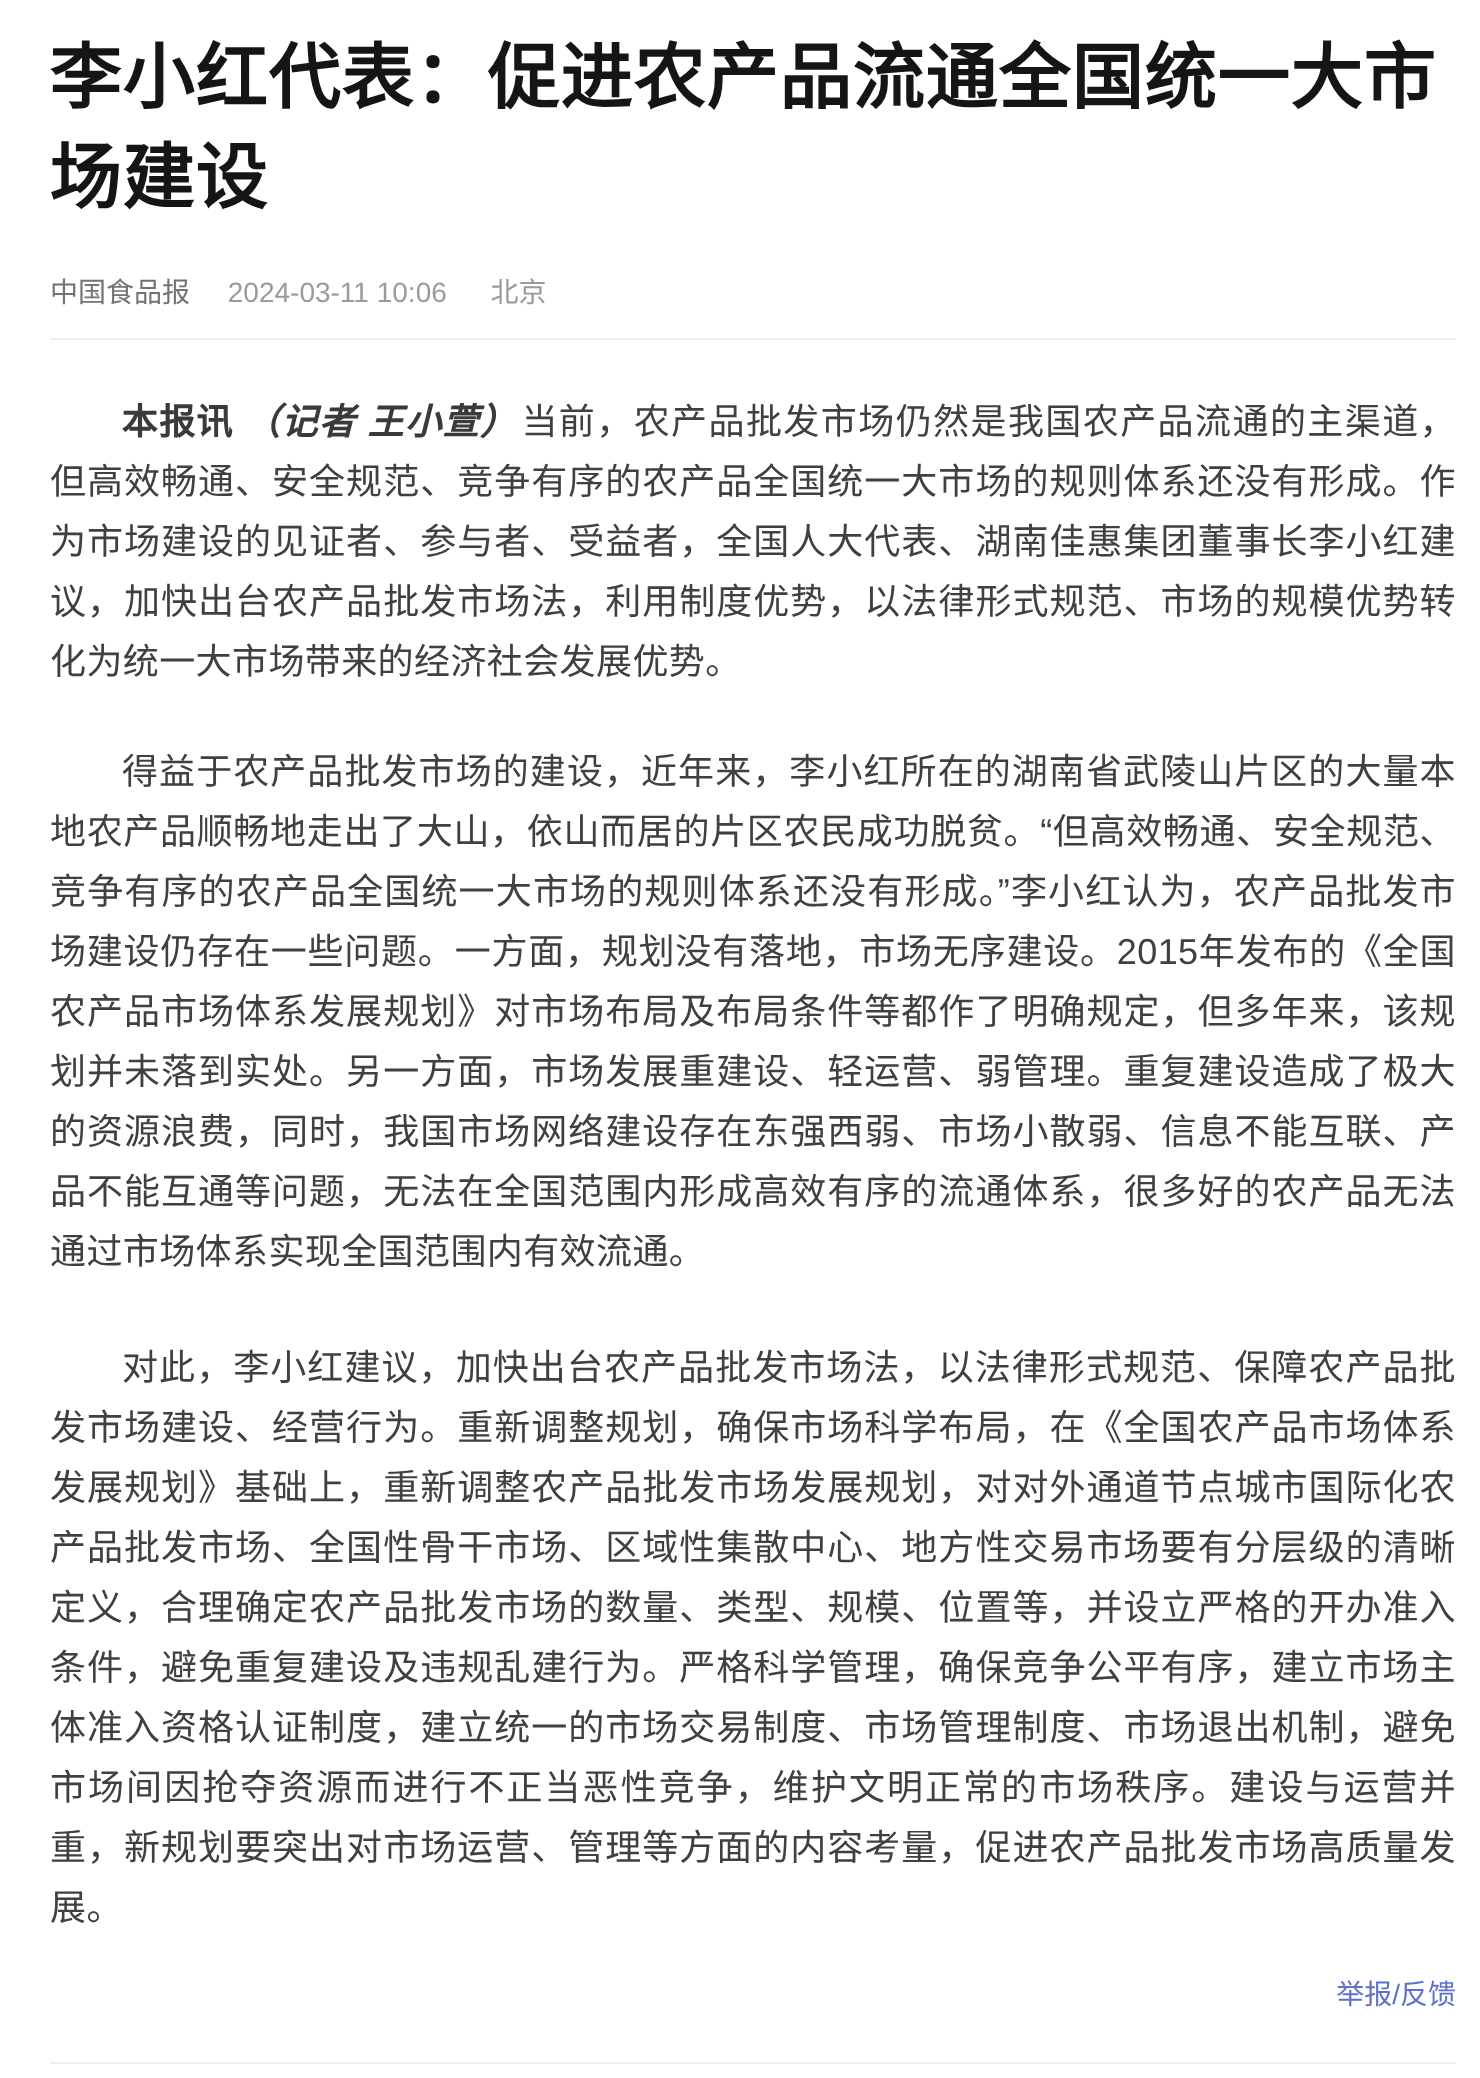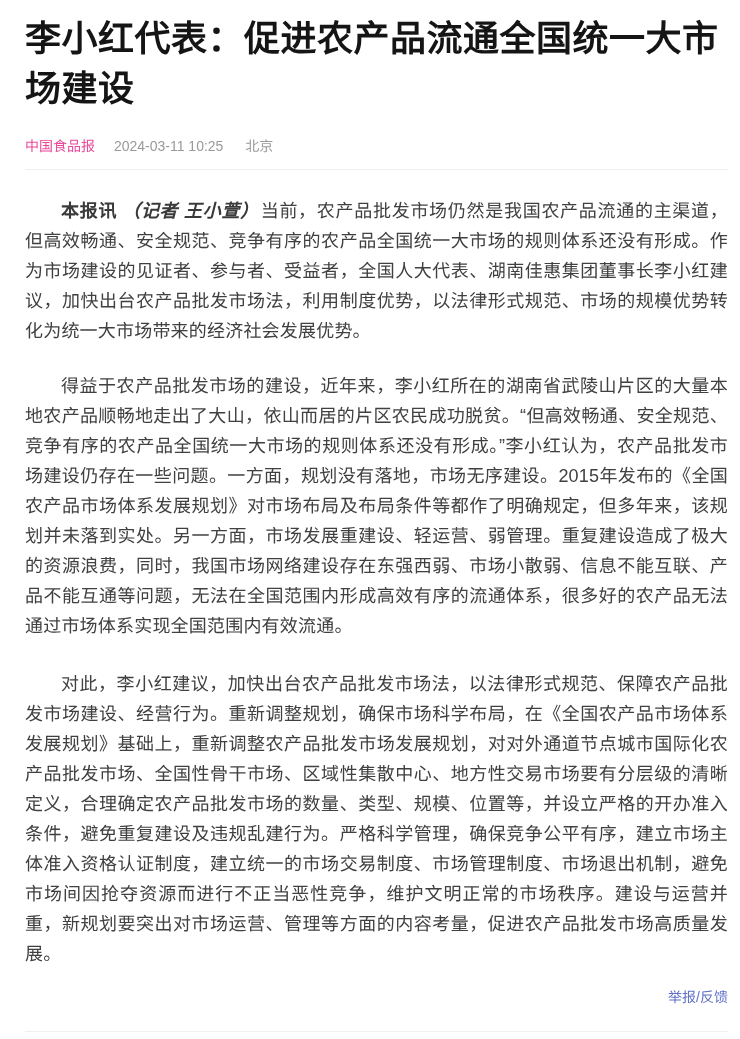--- a/index.html
+++ b/index.html
@@ -25,21 +25,21 @@
     color: #151515;
     letter-spacing: 0.5px;
   }
   .meta-row {
     margin-top: 22px;
     font-size: 14px;
     line-height: 20px;
     color: #9a9a9a;
   }
   .meta-source {
-    color: #ec4899;
+    color: #737373;
     margin-right: 15px;
     cursor: pointer;
   }
   .meta-time {
     margin-right: 18px;
   }
   .divider {
     border: none;
     border-top: 1px solid #efefef;
     margin: 13px 0 0 0;
@@ -88,21 +88,21 @@
 </style>
 </head>
 <body>
 
 <div class="page">
 
   <h1 class="article-title">李小红代表：促进农产品流通全国统一大市场建设</h1>
 
   <div class="meta-row">
     <span class="meta-source">中国食品报</span>
-    <span class="meta-time">2024-03-11 10:25</span>
+    <span class="meta-time">2024-03-11 10:06</span>
     <span class="meta-location">北京</span>
   </div>
 
   <hr class="divider">
 
   <div class="article-body">
     <p><strong class="lead-label">本报讯</strong><strong class="reporter-byline">（记者 王小萱）</strong><span class="p1-text">当前，农产品批发市场仍然是我国农产品流通的主渠道，但高效畅通、安全规范、竞争有序的农产品全国统一大市场的规则体系还没有形成。作为市场建设的见证者、参与者、受益者，全国人大代表、湖南佳惠集团董事长李小红建议，加快出台农产品批发市场法，利用制度优势，以法律形式规范、市场的规模优势转化为统一大市场带来的经济社会发展优势。</span></p>
     <p>得益于农产品批发市场的建设，近年来，李小红所在的湖南省武陵山片区的大量本地农产品顺畅地走出了大山，依山而居的片区农民成功脱贫。“但高效畅通、安全规范、竞争有序的农产品全国统一大市场的规则体系还没有形成。”李小红认为，农产品批发市场建设仍存在一些问题。一方面，规划没有落地，市场无序建设。2015年发布的《全国农产品市场体系发展规划》对市场布局及布局条件等都作了明确规定，但多年来，该规划并未落到实处。另一方面，市场发展重建设、轻运营、弱管理。重复建设造成了极大的资源浪费，同时，我国市场网络建设存在东强西弱、市场小散弱、信息不能互联、产品不能互通等问题，无法在全国范围内形成高效有序的流通体系，很多好的农产品无法通过市场体系实现全国范围内有效流通。</p>
     <p>对此，李小红建议，加快出台农产品批发市场法，以法律形式规范、保障农产品批发市场建设、经营行为。重新调整规划，确保市场科学布局，在《全国农产品市场体系发展规划》基础上，重新调整农产品批发市场发展规划，对对外通道节点城市国际化农产品批发市场、全国性骨干市场、区域性集散中心、地方性交易市场要有分层级的清晰定义，合理确定农产品批发市场的数量、类型、规模、位置等，并设立严格的开办准入条件，避免重复建设及违规乱建行为。严格科学管理，确保竞争公平有序，建立市场主体准入资格认证制度，建立统一的市场交易制度、市场管理制度、市场退出机制，避免市场间因抢夺资源而进行不正当恶性竞争，维护文明正常的市场秩序。建设与运营并重，新规划要突出对市场运营、管理等方面的内容考量，促进农产品批发市场高质量发展。</p>
   </div>

